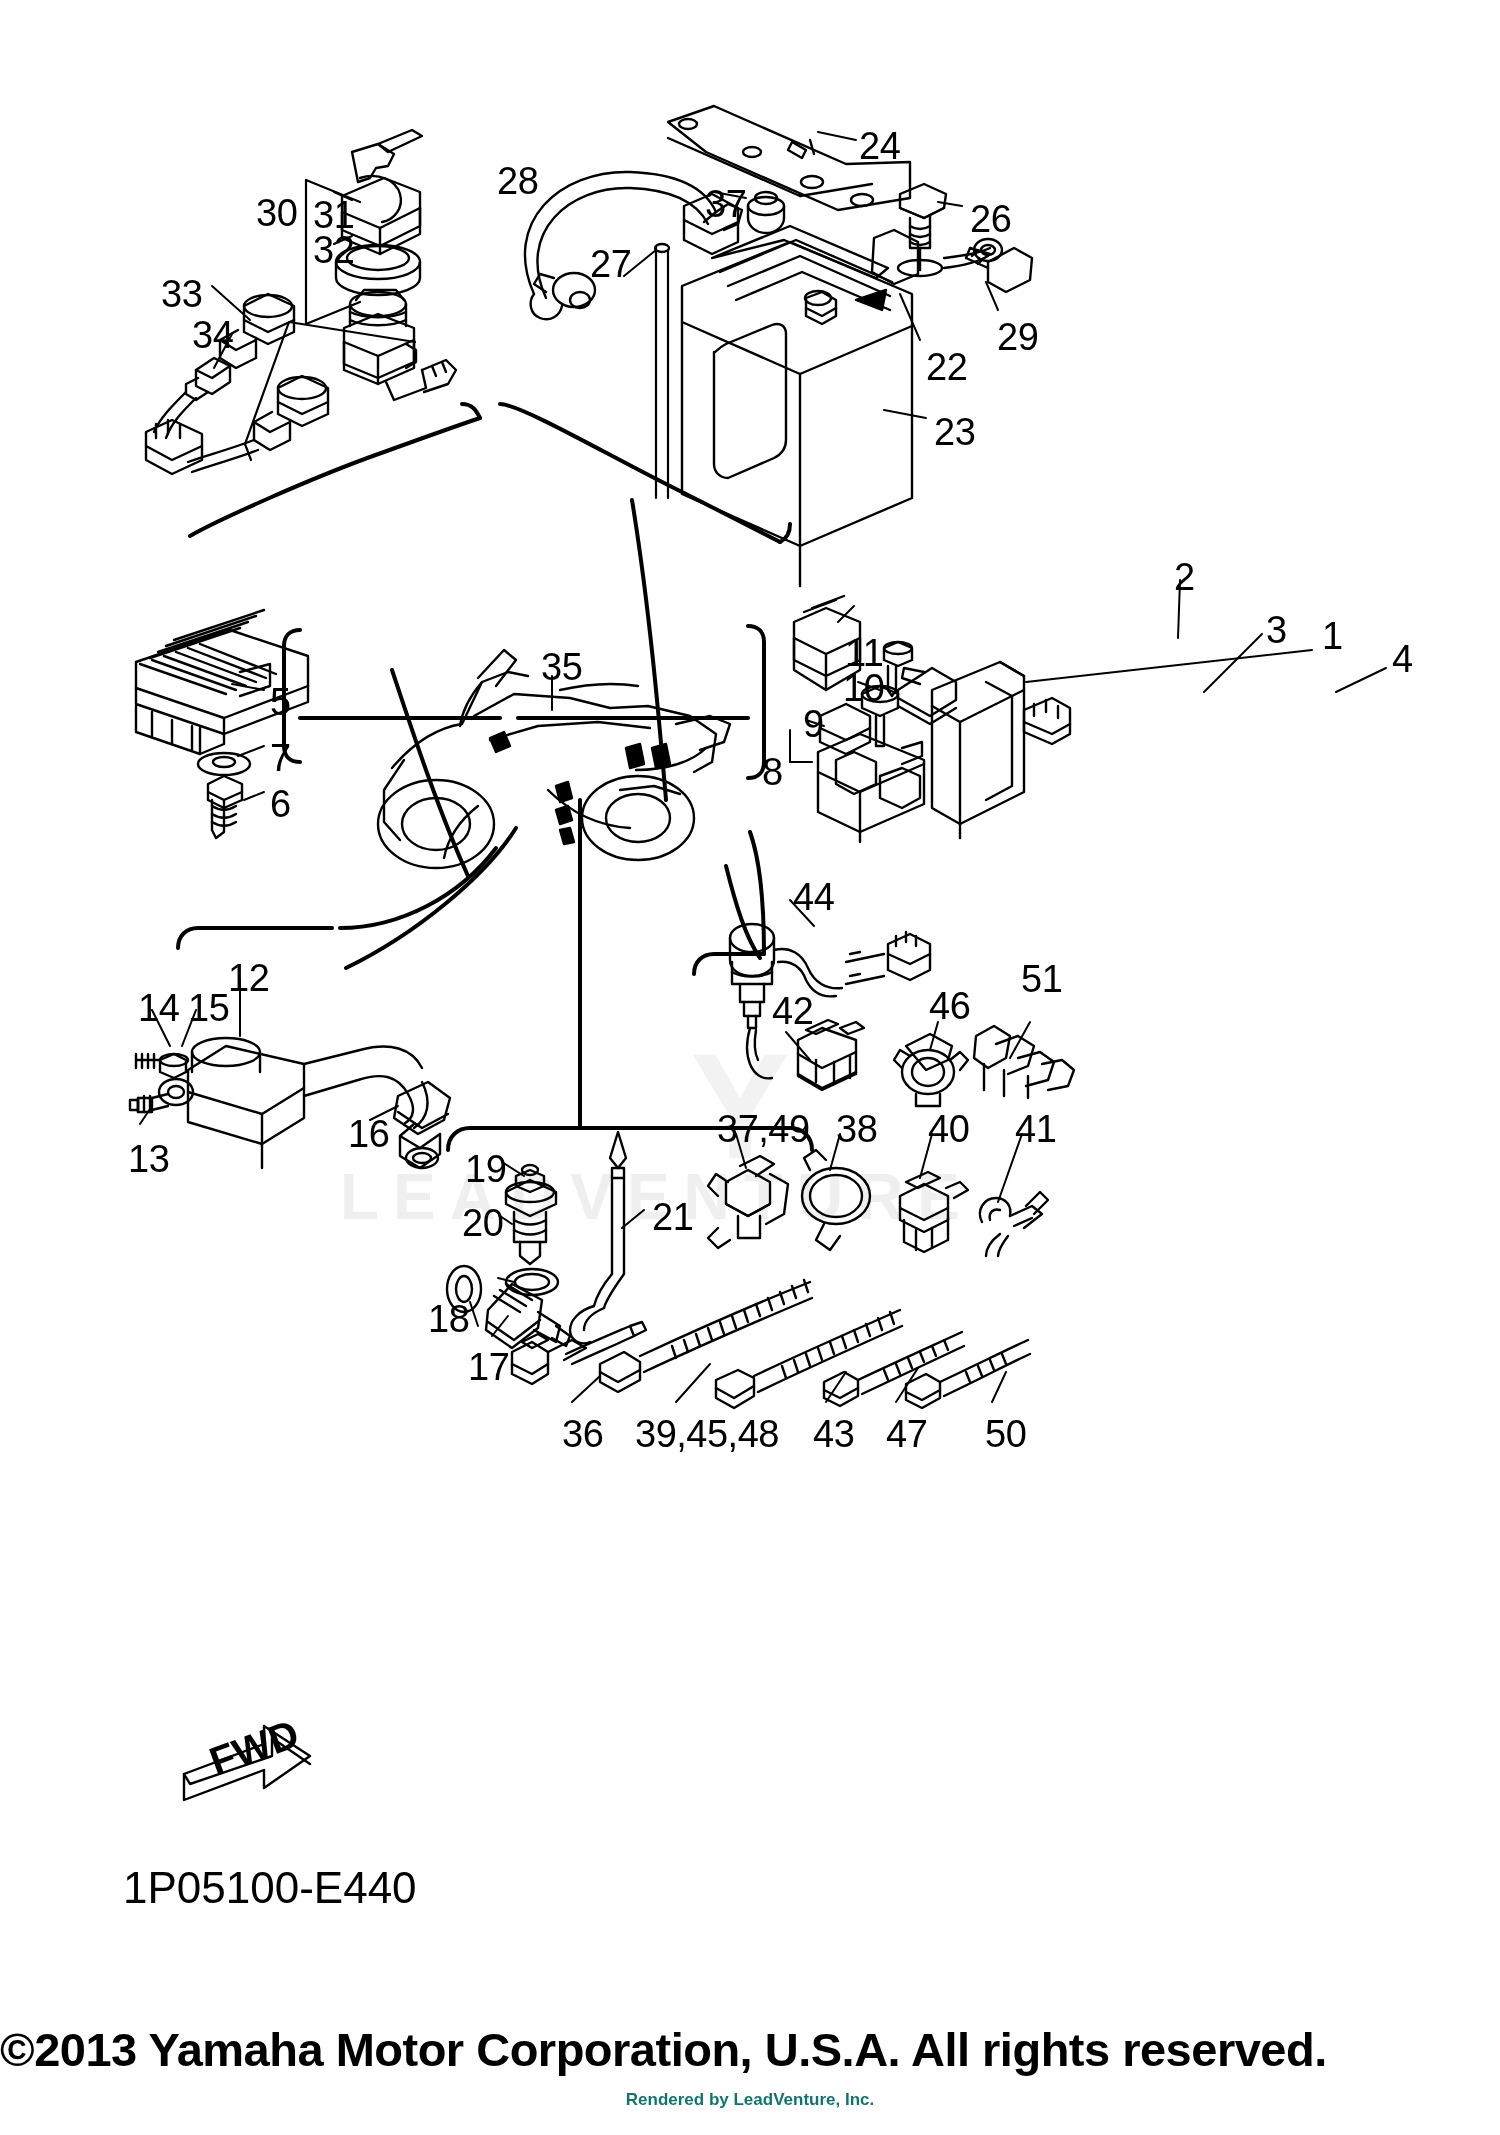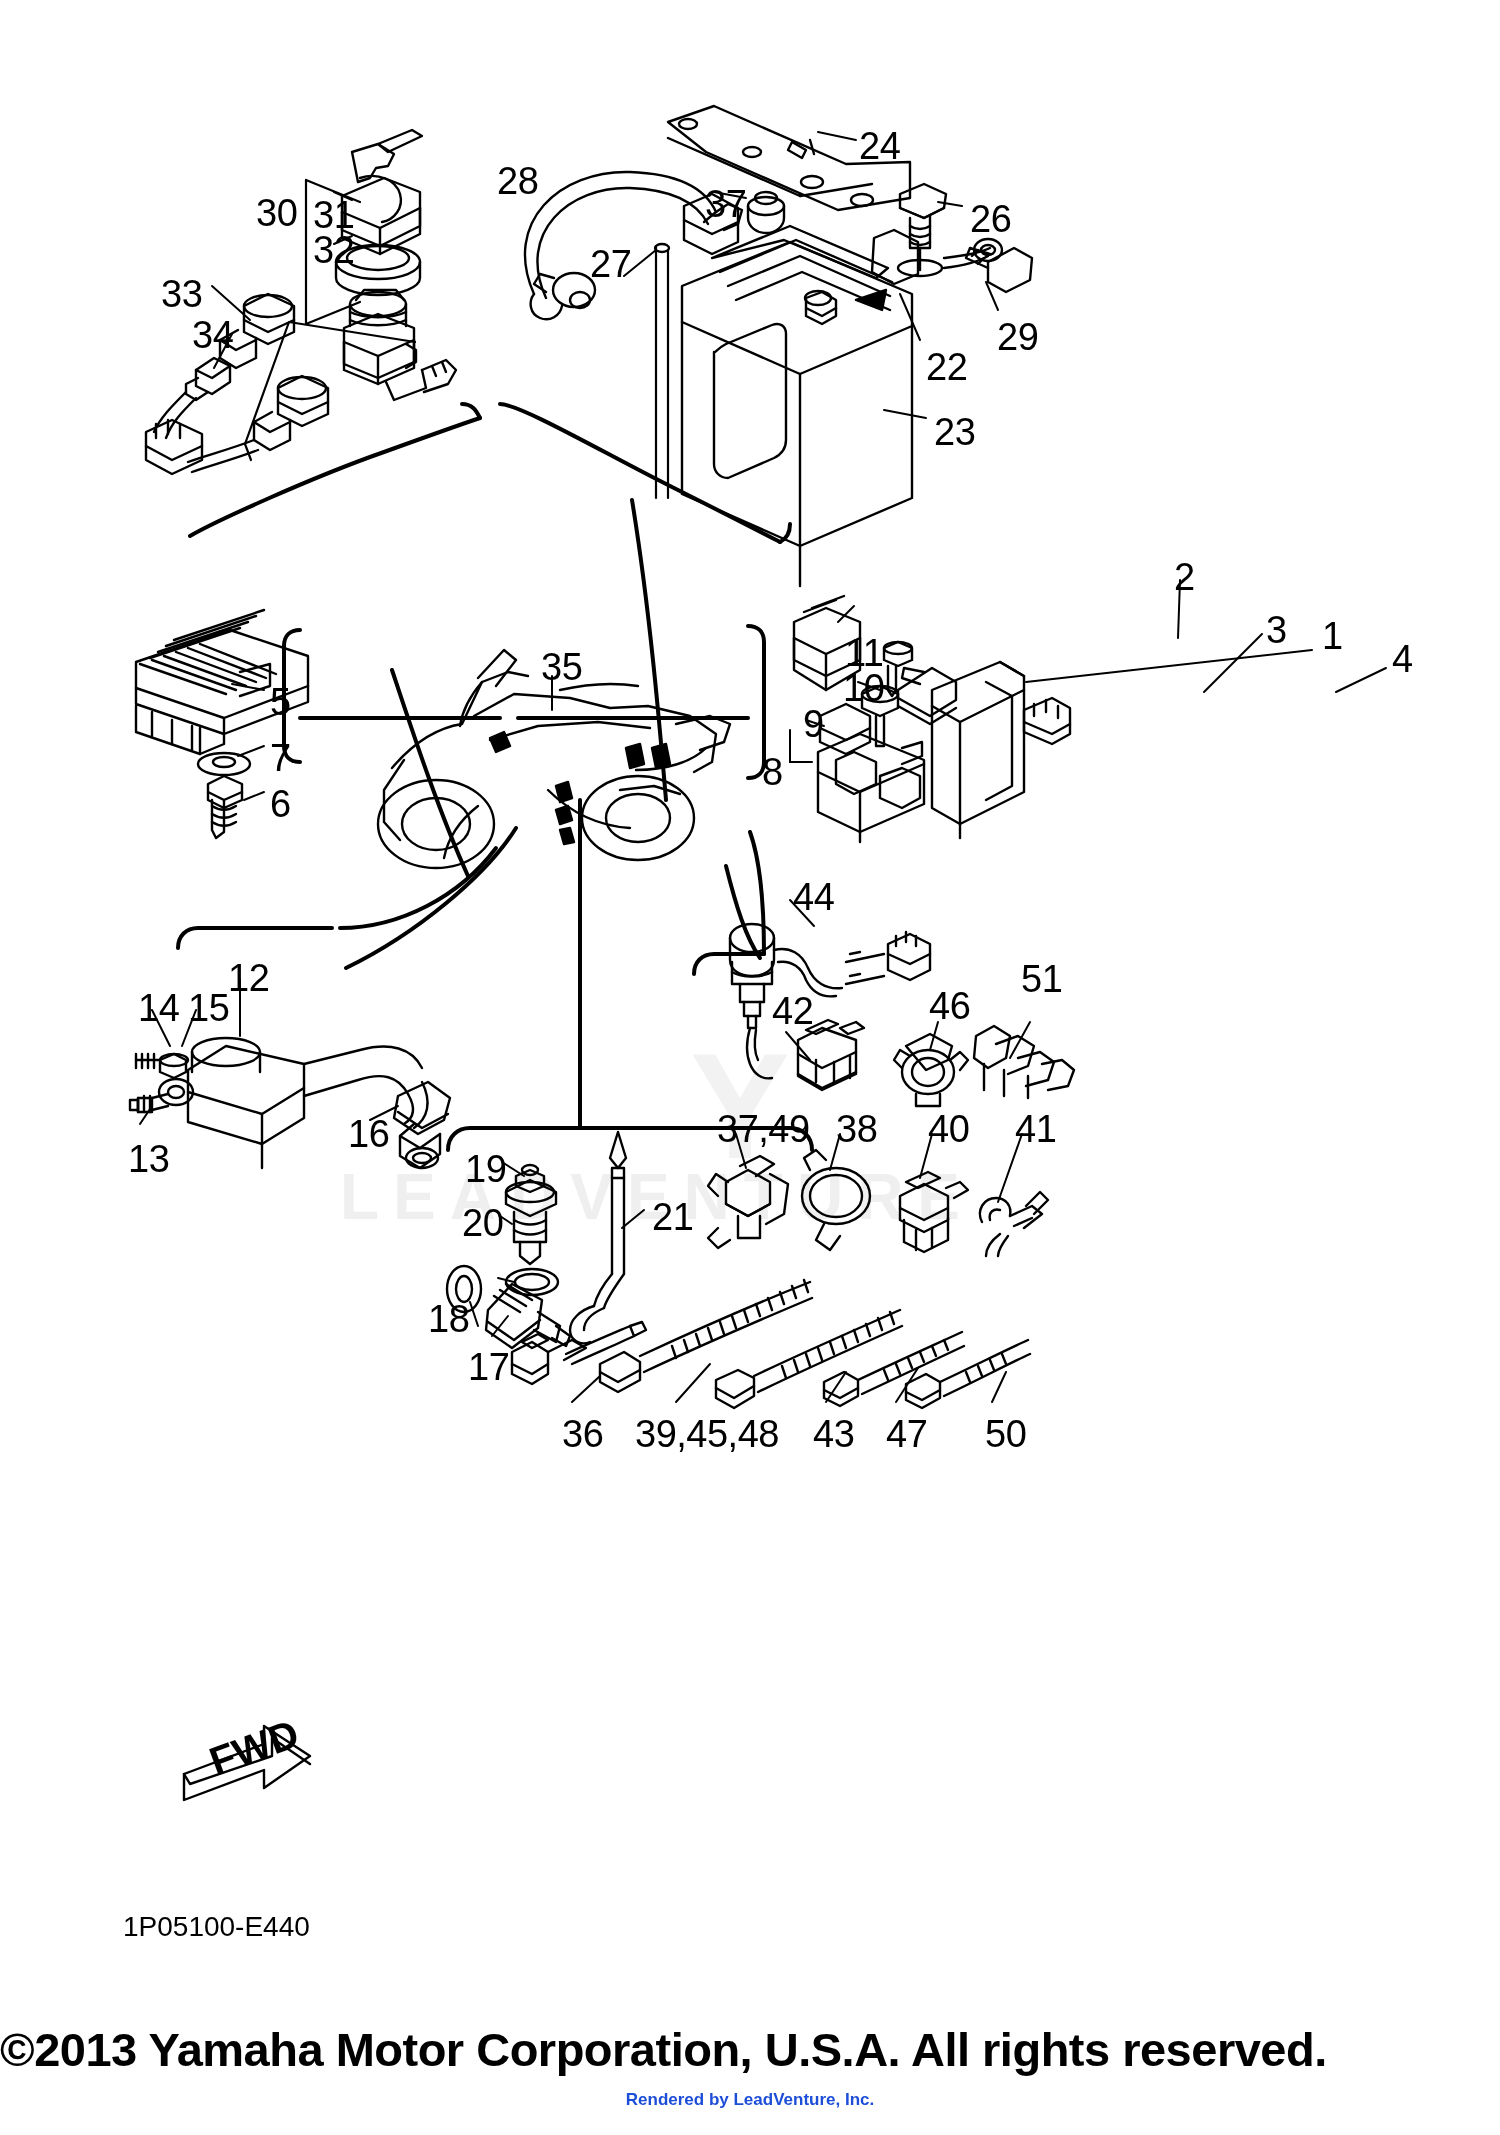--- a/index.html
+++ b/index.html
@@ -32,22 +32,22 @@
     font-size: 38px;
     font-weight: 400;
     letter-spacing: -0.5px;
     color: #000;
     white-space: nowrap;
     line-height: 1;
   }
   #diagram-code {
     position: absolute;
     left: 123px;
-    top: 1911px;
-    font-size: 28px;
+    top: 1863px;
+    font-size: 44px;
     letter-spacing: 0px;
     white-space: nowrap;
   }
   #copyright-bar {
     position: absolute;
     left: 0;
     top: 2022px;
     width: 1500px;
     font-size: 47px;
     font-weight: 700;
@@ -55,21 +55,21 @@
     white-space: nowrap;
   }
   #render-credit {
     position: absolute;
     left: 0;
     top: 2090px;
     width: 1500px;
     text-align: center;
     font-size: 17px;
     font-weight: 700;
-    color: #1d4ed8;
+    color: #0f766e;
     white-space: nowrap;
   }
   #watermark {
     position: absolute;
     left: 340px;
     top: 1160px;
     font-size: 64px;
     font-weight: 700;
     letter-spacing: 14px;
     color: #efefef;

